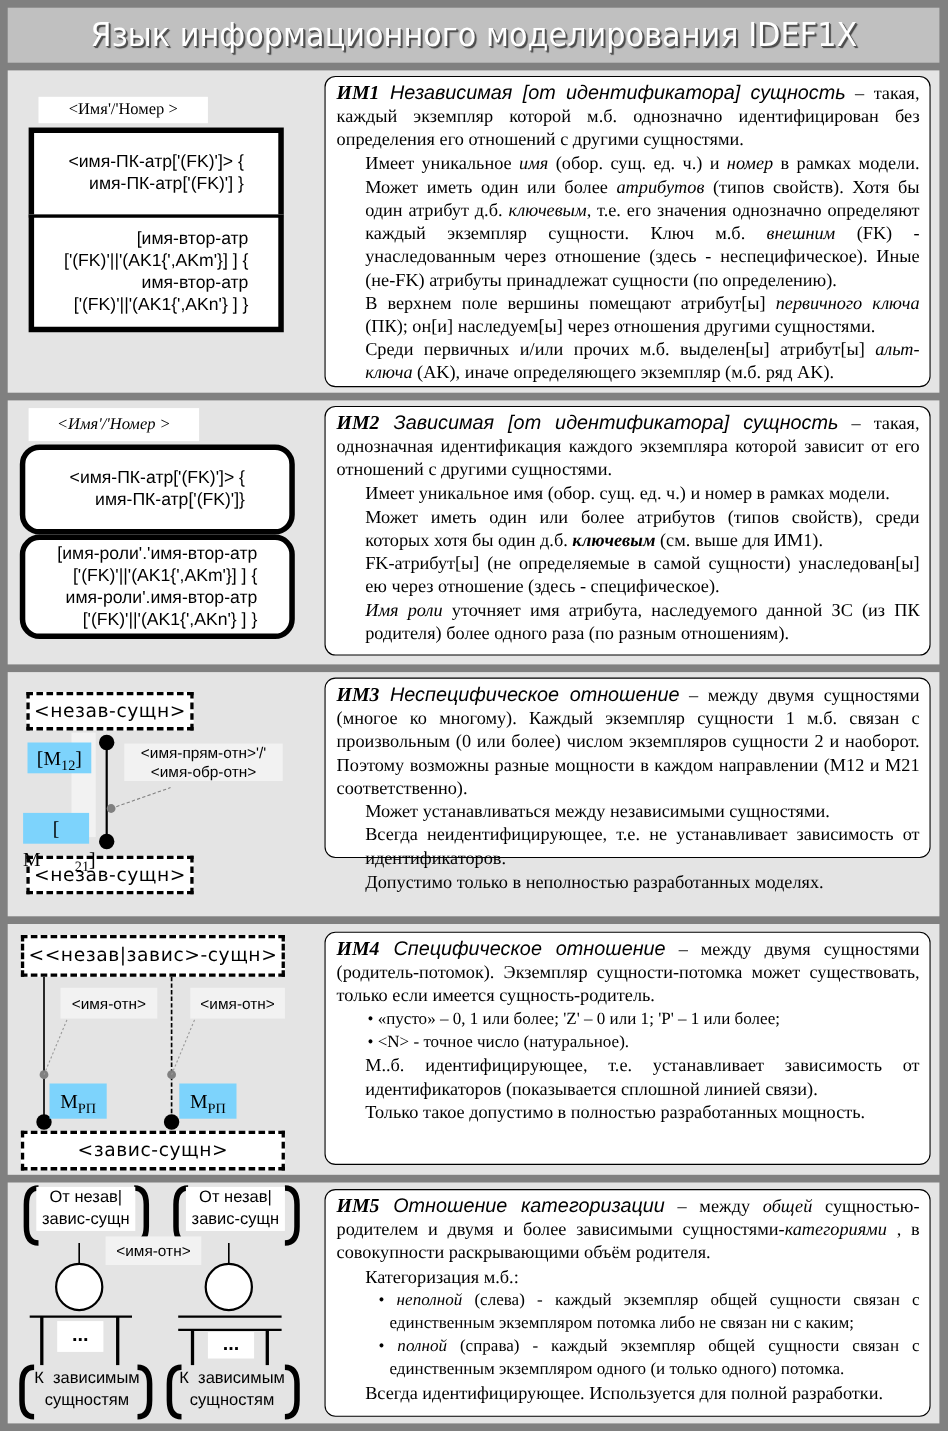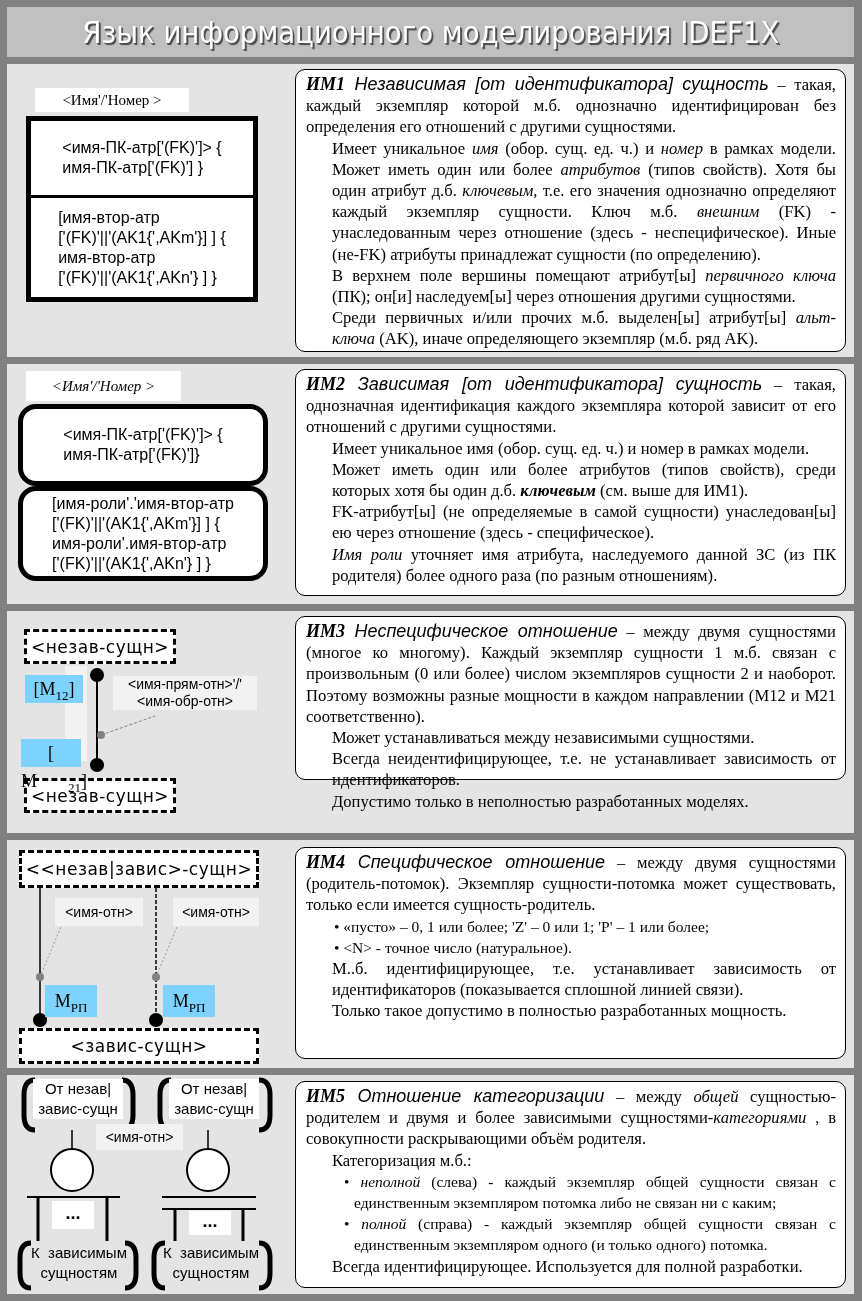--- a/index.html
+++ b/index.html
@@ -9,21 +9,21 @@
   .section{position:absolute;left:7px;width:847px;background:#e4e4e4;}
   .textbox{position:absolute;left:268px;right:8px;background:#fff;border:1px solid #000;border-radius:10px;box-sizing:border-box;padding:4px 9px 4px 10px;font-size:16.6px;line-height:21.2px;color:#000;text-align:justify;margin-left:20px;}
   .textbox p{margin:0;}
   .lead{ }
   .head{font-family:"Liberation Sans",sans-serif;font-style:italic;font-size:18px;}
   .head b{font-family:"Liberation Serif",serif;font-style:italic;}
   .ind{padding-left:26px;}
   .ind2{padding-left:38px;text-indent:-10px;}
   i{font-style:italic;}
   .lbl{position:absolute;background:#fff;font-size:15px;text-align:center;}
-  .ebox{position:absolute;background:#fff;border:5px solid #000;box-sizing:border-box;font-family:"Liberation Sans",sans-serif;font-size:16px;line-height:20px;text-align:left;display:flex;align-items:center;justify-content:center;}
+  .ebox{position:absolute;background:#fff;border:5px solid #000;box-sizing:border-box;font-family:"Liberation Sans",sans-serif;font-size:16px;line-height:20px;text-align:right;display:flex;align-items:center;justify-content:center;}
   .dashbox{position:absolute;background:#fff;border:3px dashed #000;box-sizing:border-box;font-family:"DejaVu Sans",sans-serif;font-size:17px;display:flex;align-items:center;justify-content:center;letter-spacing:0.5px;}
   .softlbl{position:absolute;background:#f2f2f2;font-family:"Liberation Sans",sans-serif;font-size:14px;text-align:center;line-height:17px;}
   .mlbl{position:absolute;background:#7dd3fc;font-family:"Liberation Serif",serif;font-size:18px;text-align:center;}
   svg{position:absolute;left:0;top:0;overflow:visible;}
 </style>
 </head>
 <body>
 
 <div class="title-bar">
   <div class="title-text">Язык информационного моделирования IDEF1X</div>

